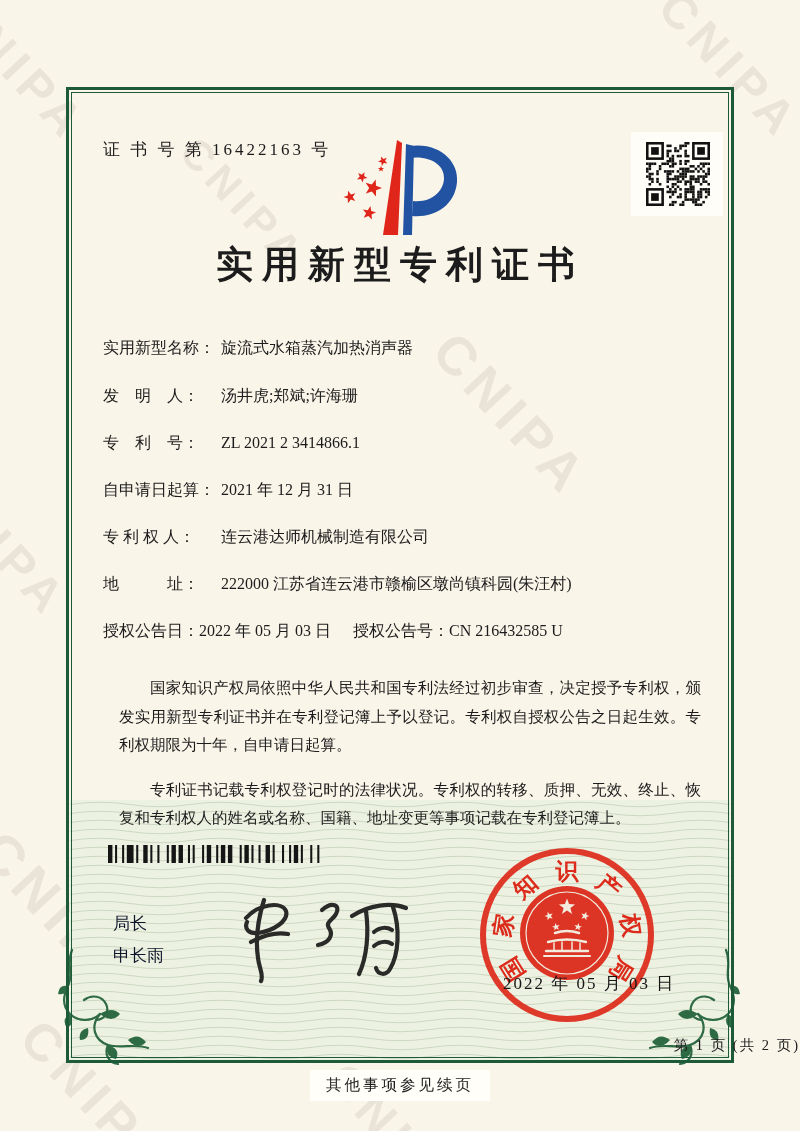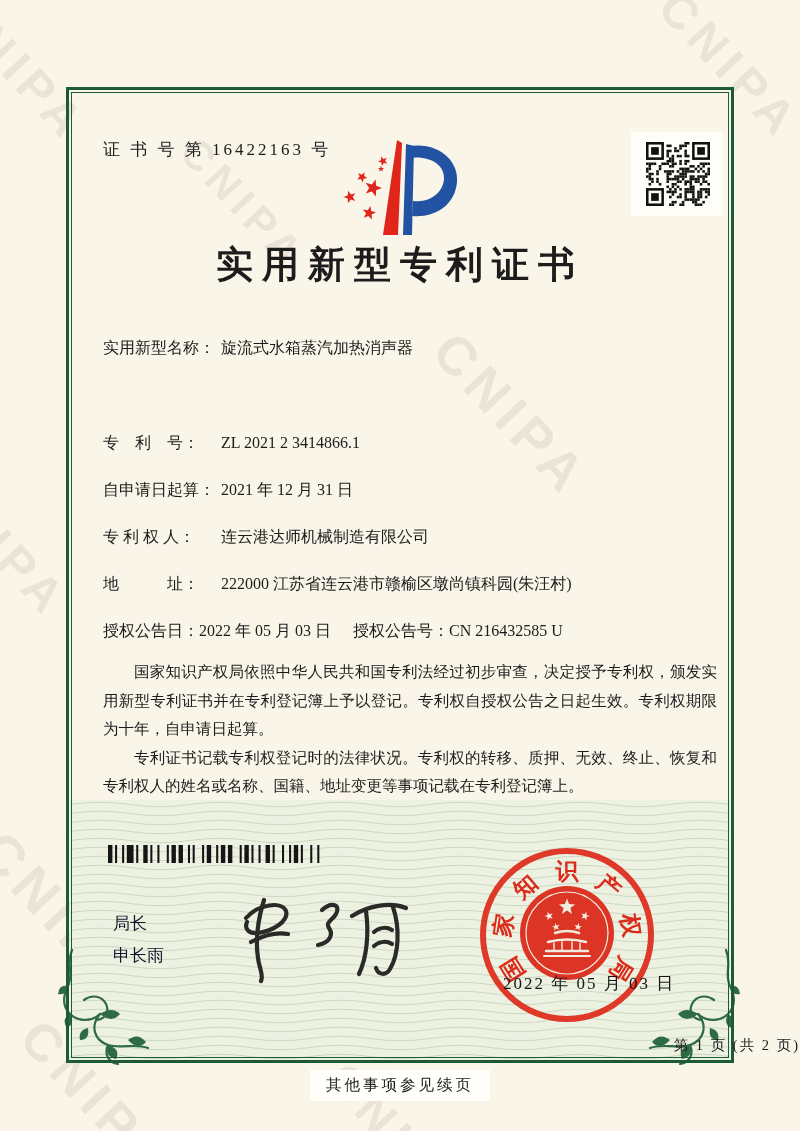--- a/index.html
+++ b/index.html
@@ -41,21 +41,21 @@
   
   .field{ position:absolute; left:103px; font-size:16px; white-space:nowrap; }
   .field .lab{ display:inline-block; width:118px; }
   .f0{top:338px}.f1{top:386px}.f2{top:433px}.f3{top:480px}.f4{top:527px}.f5{top:574px}.f6{top:621px}
   .grant2{ margin-left:22px; }
   
   .body-text{
     position:absolute; left:103px; top:658px; width:614px;
     font-size:15.5px; line-height:1.84; text-align:justify;
   }
-  .body-text p{ margin:0; text-indent:2em; }
+  .body-text p{ margin:16px; text-indent:2em; }
   
   .barcode{ position:absolute; left:108px; top:845px; }
   .signer{ position:absolute; left:113px; top:908px; font-family:"Liberation Sans","DejaVu Sans",sans-serif;
            font-size:17px; line-height:1.9; color:#0f172a; }
   .signature{ position:absolute; left:228px; top:880px; }
   .seal{ position:absolute; left:477px; top:845px; }
   .seal-date{ position:absolute; left:503px; top:972px; font-size:17px; letter-spacing:2px; color:#161616; }
   .flourish{ position:absolute; }
   .fl-left{ left:58px; top:948px; }
   .fl-right{ left:640px; top:948px; transform:scaleX(-1); }
@@ -320,20 +320,23 @@
         <rect x="2.56" y="48.64" width="12.8" height="12.8" fill="#fffdf7"></rect>
         <rect x="5.12" y="51.2" width="7.68" height="7.68" fill="#111"></rect>
       </g>
     </svg>
 
   <div class="doc-title">实用新型专利证书</div>
 
   <div class="field f0">
     <span class="lab">实用新型名称：</span><span>旋流式水箱蒸汽加热消声器</span>
   </div>
+  <div class="field f1">
+    <span class="lab">发　明　人：</span><span>汤井虎;郑斌;许海珊</span>
+  </div>
   <div class="field f2">
     <span class="lab">专　利　号：</span><span>ZL 2021 2 3414866.1</span>
   </div>
   <div class="field f3">
     <span class="lab">自申请日起算：</span><span>2021 年 12 月 31 日</span>
   </div>
   <div class="field f4">
     <span class="lab">专 利 权 人：</span><span>连云港达师机械制造有限公司</span>
   </div>
   <div class="field f5">

